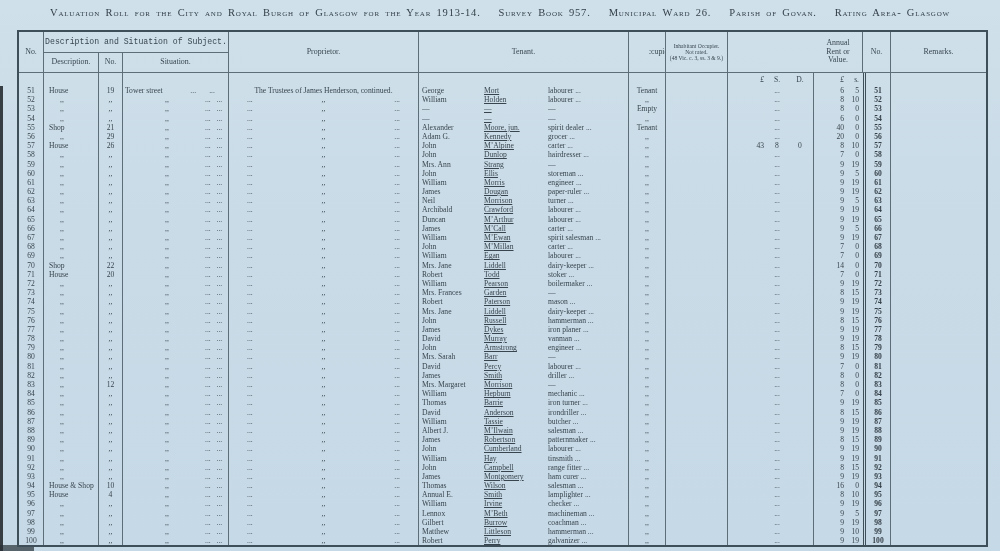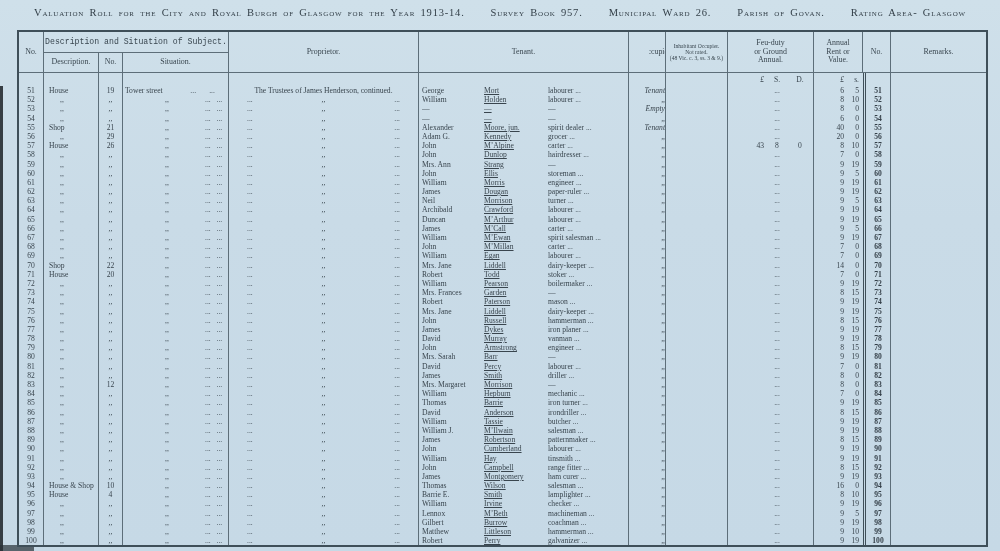--- a/index.html
+++ b/index.html
@@ -7,21 +7,21 @@
        font-family:"Liberation Serif","DejaVu Serif",serif;color:#39454e;}
   .page{position:relative;width:1000px;height:551px;background:
         linear-gradient(180deg,#cfe0ea 0%,#c9dbe7 40%,#c6d9e6 100%);}
 
   
   .edge-left{position:absolute;left:0;top:86px;width:3px;height:465px;background:#1c2227;opacity:.85;}
   .edge-bottom{position:absolute;left:0;top:545px;width:34px;height:6px;background:#2a3238;opacity:.7;}
 
   
   .titlebar{position:absolute;left:0;top:7px;width:1000px;display:flex;
-            justify-content:space-between;padding:0 34px;box-sizing:border-box;
+            justify-content:space-between;padding:0 50px;box-sizing:border-box;
             font-size:10.5px;font-variant:small-caps;letter-spacing:.8px;word-spacing:2px;color:#323e47;}
   .titlebar span{white-space:nowrap;}
 
   
   .vtable{position:absolute;left:17px;top:30px;width:967px;border:2px solid #3f4f59;background:transparent;}
   .grid{display:grid;grid-template-columns:25px 55px 24px 106px 190px 210px 37px 62px 86px 49px 28px minmax(0,1fr);}
 
   .hc,.c{border-right:1px solid #5d6e79;box-sizing:border-box;overflow:hidden;}
   .hc:last-child,.c:last-child{border-right:none;}
 
@@ -59,21 +59,21 @@
   .c-sit{display:flex;}
   .c-sit .sit1{width:66px;padding-left:2px;}
   .c-sit.dit .sit1{padding-left:42px;}
   .c-sit .dots{width:19px;text-align:left;}
   .c-prop{display:flex;justify-content:space-between;padding:0 18px;}
   .c-prop.prop-main{display:block;text-align:center;padding:0;}
   .c-ten{display:flex;padding-left:3px;}
   .c-ten .t1{width:62px;}
   .c-ten .t2{width:64px;text-decoration:underline;}
   .c-ten .t3{flex:1;}
-  .c-occ{text-align:right;font-style:italic;}
+  .c-occ{text-align:center;}
   .c-feu{display:flex;}
   .f1{width:36px;text-align:right;}
   .f2{width:26px;text-align:center;}
   .f3{width:20px;text-align:center;}
   .c-rent{display:flex;border-right:none !important;}
   .r1{width:30px;text-align:right;}
   .r2{width:15px;text-align:right;}
   .c-no2{border-left:3px double #3f4f59;text-align:center;font-weight:bold;color:#343f48;}
 </style>
 </head>
@@ -99,23 +99,20 @@
       <div class="hc h-dss">Description and Situation of Subject.</div>
       <div class="hc h-desc">Description.</div>
       <div class="hc h-hno">No.</div>
       <div class="hc h-sit">Situation.</div>
       <div class="hc h-prop">Proprietor.</div>
       <div class="hc h-ten">Tenant.</div>
       <div class="hc h-occ">Occupier.</div>
       <div class="hc h-inh">Inhabitant Occupier.
 Not rated.
 (48 Vic. c. 3, ss. 3 &amp; 9.)</div>
-      <div class="hc h-feu">Feu-duty
-or Ground
-Annual.</div>
       <div class="hc h-rent">Annual
 Rent or
 Value.</div>
       <div class="hc h-no2">No.</div>
       <div class="hc h-rem">Remarks.</div>
     </div>
 
     <div class="grid tr band">
       <div class="c c-no"></div>
         <div class="c c-desc"></div>
@@ -1364,21 +1361,21 @@
             <span class="sit1">,,</span>
             <span class="dots">...</span>
             <span class="dots">...</span>
           </div>
           <div class="c c-prop">
             <span class="dots">...</span>
             <span>,,</span>
             <span class="dots">...</span>
           </div>
           <div class="c c-ten">
-            <span class="t1">William J.</span>
+            <span class="t1">Albert J.</span>
             <span class="t2">M’Ilwain</span>
             <span class="t3">salesman ...</span>
           </div>
           <div class="c c-occ">,,</div>
           <div class="c c-inh"></div>
           <div class="c c-feu">
             <span class="f1"></span>
             <span class="f2">...</span>
             <span class="f3"></span>
           </div>
@@ -1595,21 +1592,21 @@
             <span class="sit1">,,</span>
             <span class="dots">...</span>
             <span class="dots">...</span>
           </div>
           <div class="c c-prop">
             <span class="dots">...</span>
             <span>,,</span>
             <span class="dots">...</span>
           </div>
           <div class="c c-ten">
-            <span class="t1">Barrie E.</span>
+            <span class="t1">Annual E.</span>
             <span class="t2">Smith</span>
             <span class="t3">lamplighter ...</span>
           </div>
           <div class="c c-occ">,,</div>
           <div class="c c-inh"></div>
           <div class="c c-feu">
             <span class="f1"></span>
             <span class="f2">...</span>
             <span class="f3"></span>
           </div>

